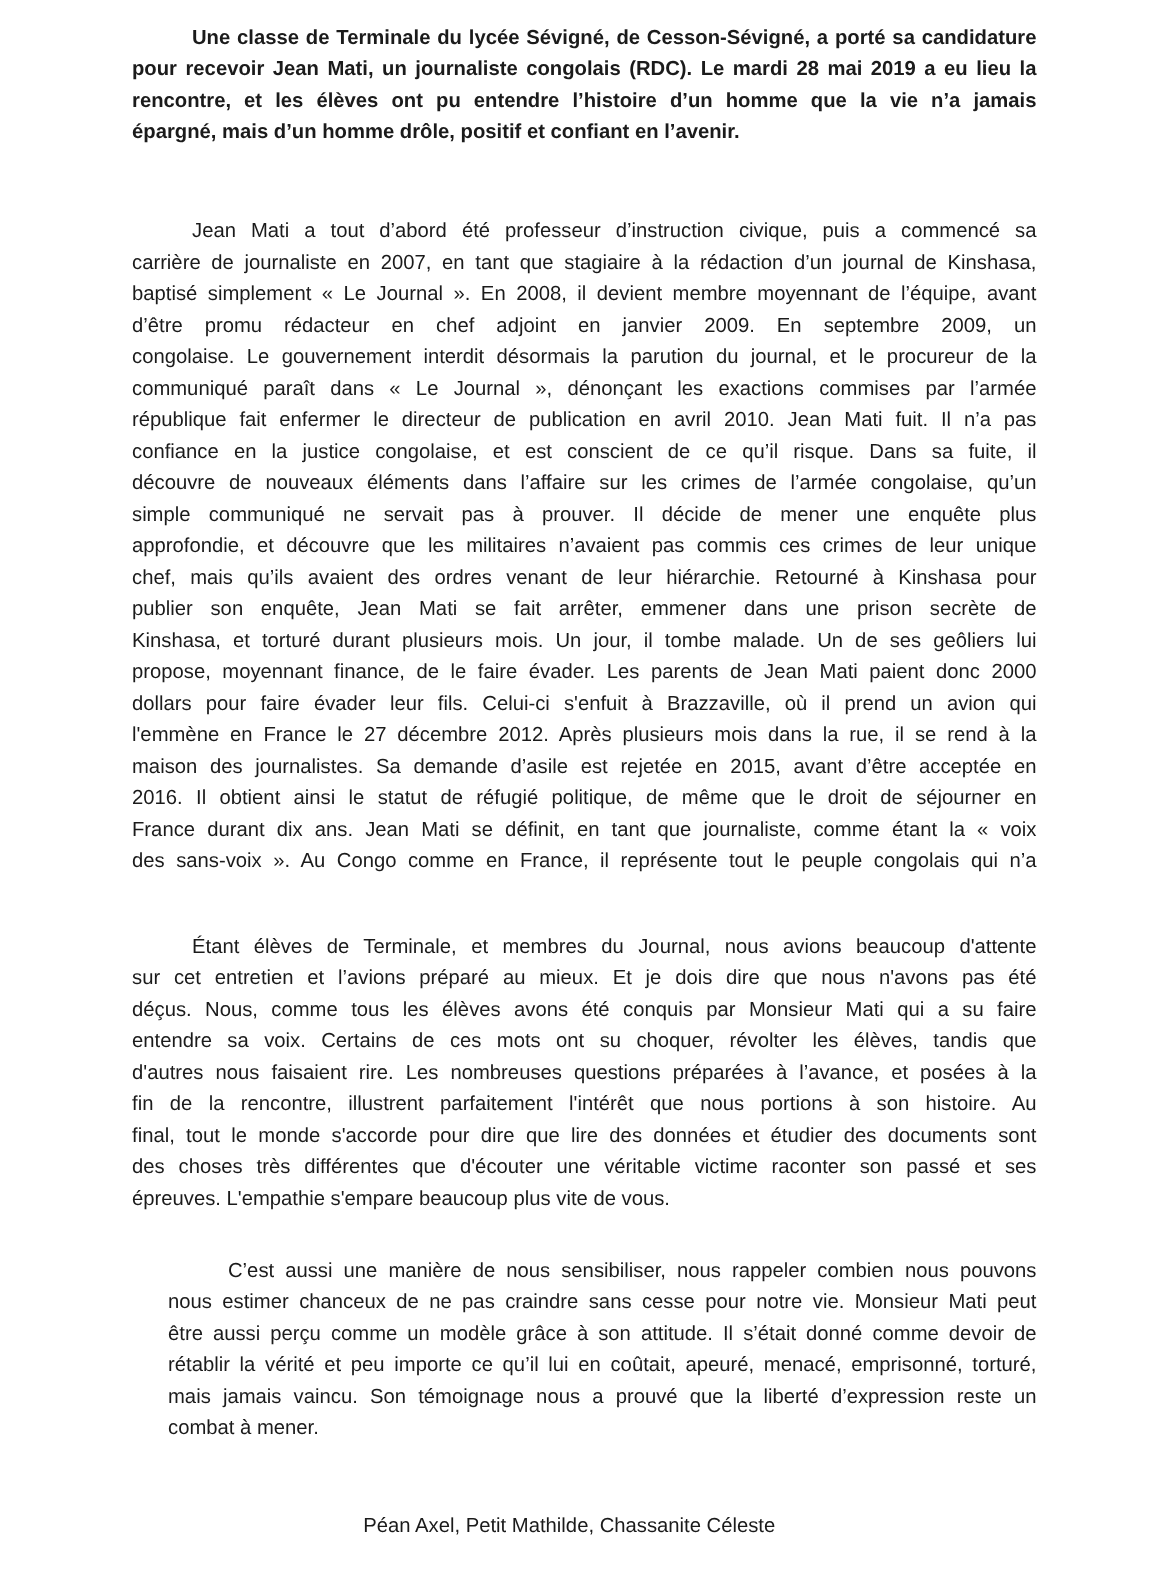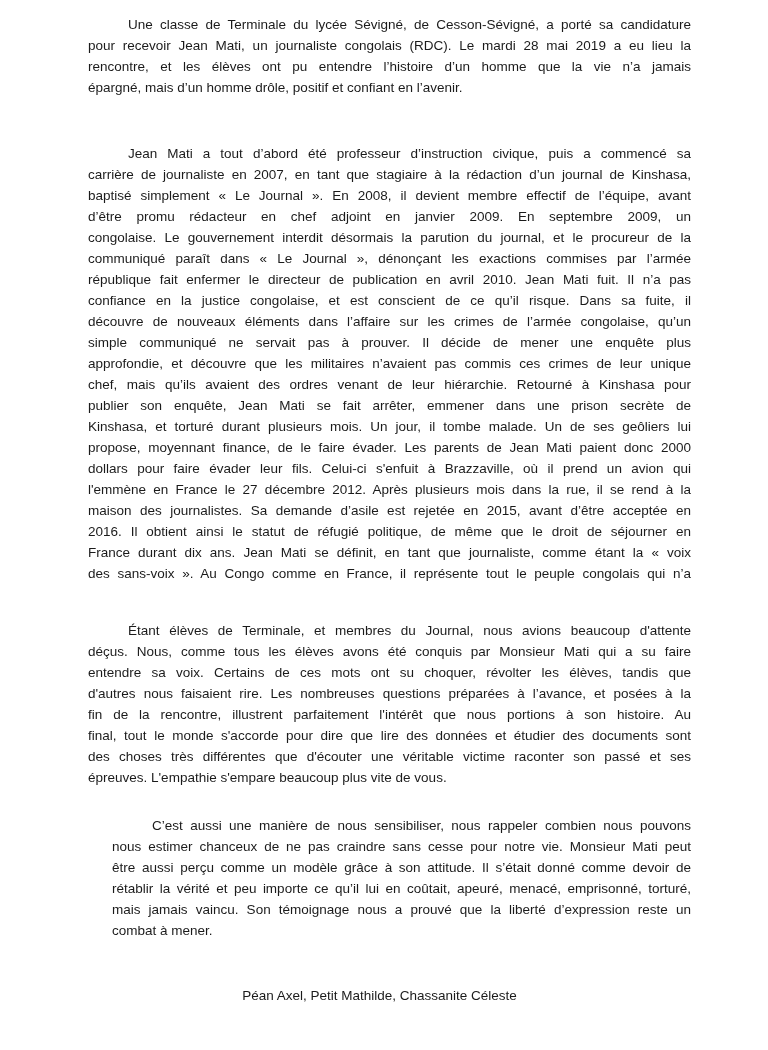--- a/index.html
+++ b/index.html
@@ -14,21 +14,21 @@
     width: 768px;
     height: 1050px;
     padding: 14px 77px 0 88px;
     background: #ffffff;
     color: #1b1b1b;
     font-size: 13.5px;
     line-height: 21px;
     overflow: hidden;
   }
   .para { margin: 0; }
-  .para-0 { margin-bottom: 45px; }
+  .para-0 { margin-bottom: 45px; font-weight: bold; }
   .para-1 { margin-bottom: 27px; }
   .para-2 { margin-bottom: 27px; margin-top: 36px; }
   .para-3 { margin-bottom: 44px; margin-left: 24px; }
   .line {
     text-align: justify;
     text-align-last: justify;
     text-justify: inter-word;
     white-space: normal;
   }
   .line.first { padding-left: 40px; }
@@ -45,21 +45,21 @@
   <div id="doc-body">
       <div class="para para-0">
         <div class="line first">Une classe de Terminale du lycée Sévigné, de Cesson-Sévigné, a porté sa candidature</div>
         <div class="line">pour recevoir Jean Mati, un journaliste congolais (RDC). Le mardi 28 mai 2019 a eu lieu la</div>
         <div class="line">rencontre, et les élèves ont pu entendre l’histoire d’un homme que la vie n’a jamais</div>
         <div class="line last">épargné, mais d’un homme drôle, positif et confiant en l’avenir.</div>
       </div>
       <div class="para para-1">
         <div class="line first">Jean Mati a tout d’abord été professeur d’instruction civique, puis a commencé sa</div>
         <div class="line">carrière de journaliste en 2007, en tant que stagiaire à la rédaction d’un journal de Kinshasa,</div>
-        <div class="line">baptisé simplement « Le Journal ». En 2008, il devient membre effectif de l’équipe, avant</div>
+        <div class="line">baptisé simplement « Le Journal ». En 2008, il devient membre moyennant de l’équipe, avant</div>
         <div class="line">d’être promu rédacteur en chef adjoint en janvier 2009. En septembre 2009, un</div>
         <div class="line">congolaise. Le gouvernement interdit désormais la parution du journal, et le procureur de la</div>
         <div class="line">communiqué paraît dans « Le Journal », dénonçant les exactions commises par l’armée</div>
         <div class="line">république fait enfermer le directeur de publication en avril 2010. Jean Mati fuit. Il n’a pas</div>
         <div class="line">confiance en la justice congolaise, et est conscient de ce qu’il risque. Dans sa fuite, il</div>
         <div class="line">découvre de nouveaux éléments dans l’affaire sur les crimes de l’armée congolaise, qu’un</div>
         <div class="line">simple communiqué ne servait pas à prouver. Il décide de mener une enquête plus</div>
         <div class="line">approfondie, et découvre que les militaires n’avaient pas commis ces crimes de leur unique</div>
         <div class="line">chef, mais qu’ils avaient des ordres venant de leur hiérarchie. Retourné à Kinshasa pour</div>
         <div class="line">publier son enquête, Jean Mati se fait arrêter, emmener dans une prison secrète de</div>
@@ -67,20 +67,21 @@
         <div class="line">propose, moyennant finance, de le faire évader. Les parents de Jean Mati paient donc 2000</div>
         <div class="line">dollars pour faire évader leur fils. Celui-ci s'enfuit à Brazzaville, où il prend un avion qui</div>
         <div class="line">l'emmène en France le 27 décembre 2012. Après plusieurs mois dans la rue, il se rend à la</div>
         <div class="line">maison des journalistes. Sa demande d’asile est rejetée en 2015, avant d’être acceptée en</div>
         <div class="line">2016. Il obtient ainsi le statut de réfugié politique, de même que le droit de séjourner en</div>
         <div class="line">France durant dix ans. Jean Mati se définit, en tant que journaliste, comme étant la « voix</div>
         <div class="line">des sans-voix ». Au Congo comme en France, il représente tout le peuple congolais qui n’a</div>
       </div>
       <div class="para para-2">
         <div class="line first">Étant élèves de Terminale, et membres du Journal, nous avions beaucoup d'attente</div>
+        <div class="line">sur cet entretien et l’avions préparé au mieux. Et je dois dire que nous n'avons pas été</div>
         <div class="line">déçus. Nous, comme tous les élèves avons été conquis par Monsieur Mati qui a su faire</div>
         <div class="line">entendre sa voix. Certains de ces mots ont su choquer, révolter les élèves, tandis que</div>
         <div class="line">d'autres nous faisaient rire. Les nombreuses questions préparées à l’avance, et posées à la</div>
         <div class="line">fin de la rencontre, illustrent parfaitement l'intérêt que nous portions à son histoire. Au</div>
         <div class="line">final, tout le monde s'accorde pour dire que lire des données et étudier des documents sont</div>
         <div class="line">des choses très différentes que d'écouter une véritable victime raconter son passé et ses</div>
         <div class="line last">épreuves. L'empathie s'empare beaucoup plus vite de vous.</div>
       </div>
       <div class="para para-3">
         <div class="line first">C’est aussi une manière de nous sensibiliser, nous rappeler combien nous pouvons</div>

